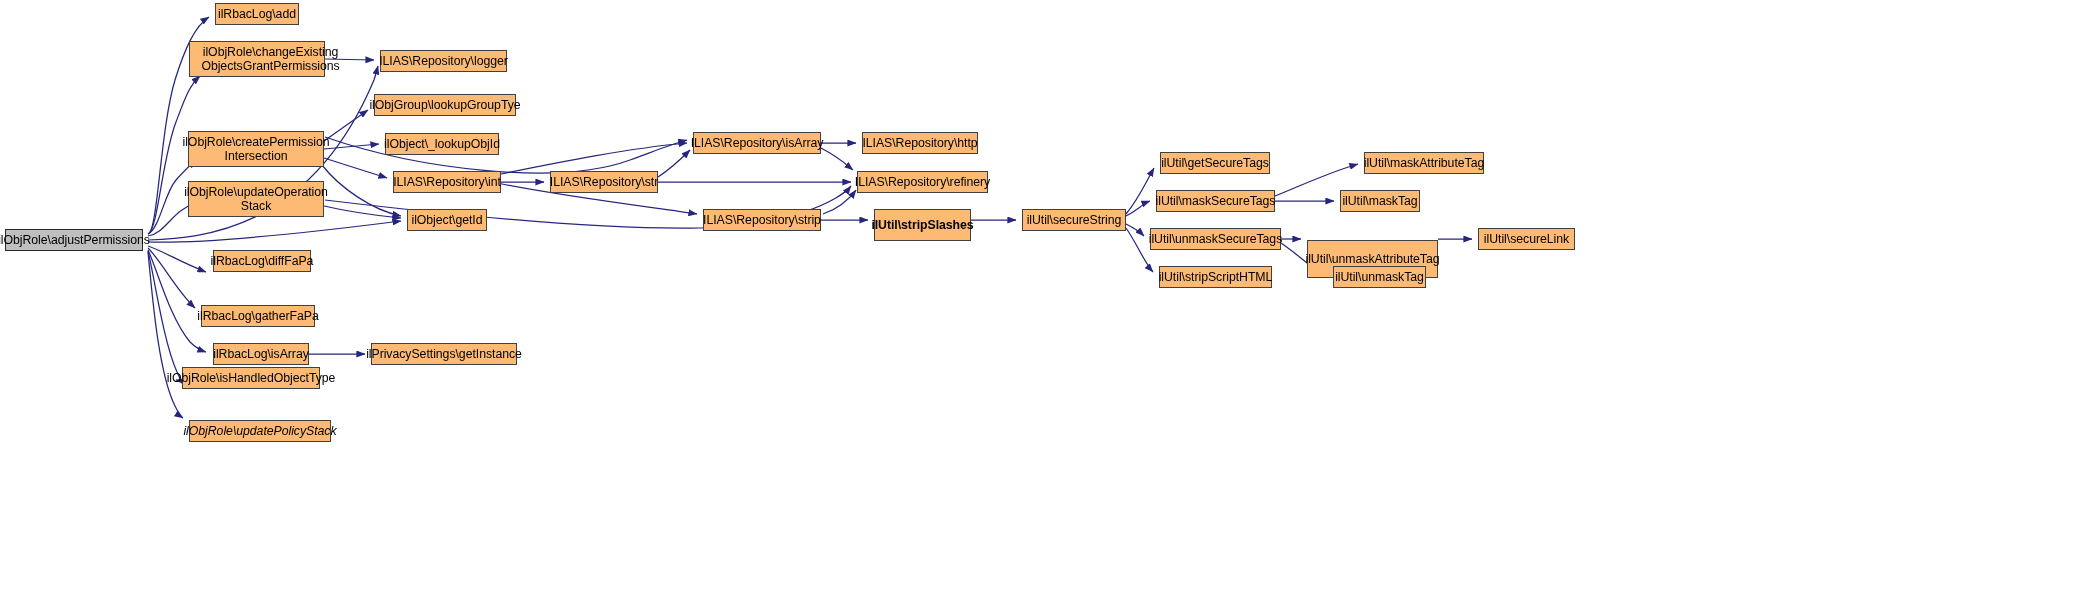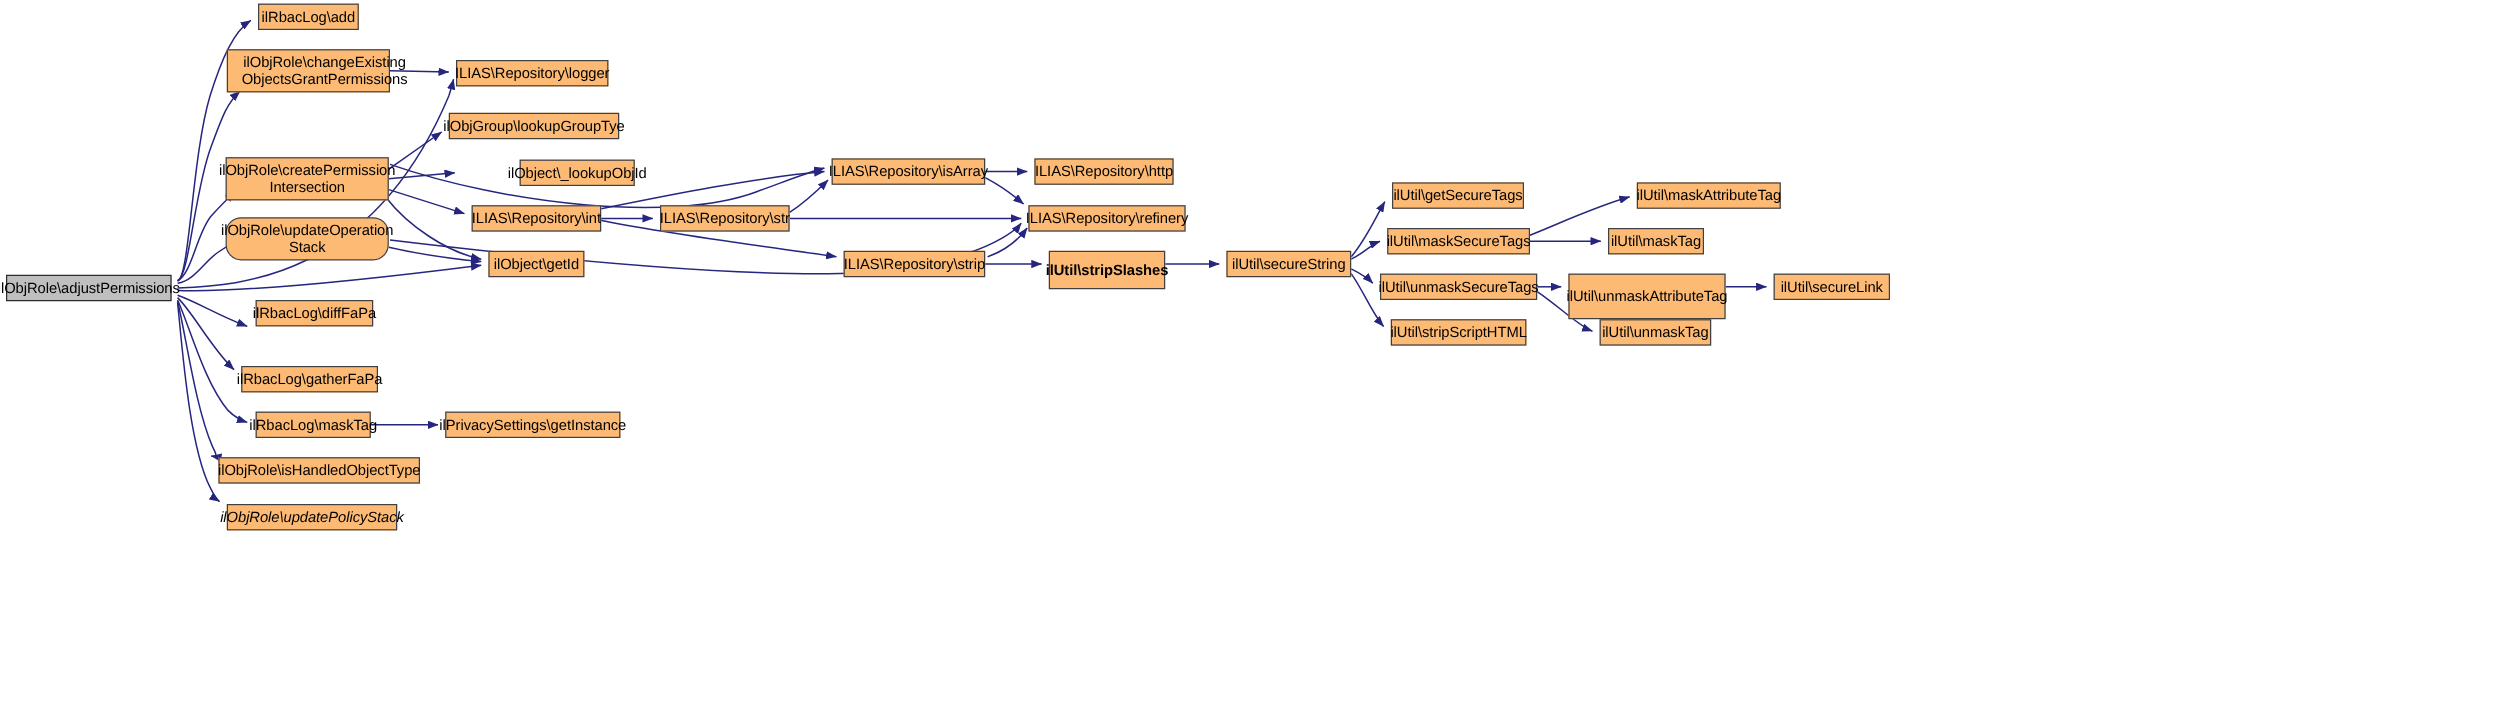--- a/index.html
+++ b/index.html
@@ -96,43 +96,43 @@
         <path d="M1438,239 L1472,239" fill="none" stroke="#26267f" stroke-width="1.25" marker-end="url(#arrowhead)"></path>
       </g>
   </svg>
   <div id="nodes">
       <div class="node current" style="left: 5px; top: 229px; width: 138px; height: 22px;">ilObjRole\adjustPermissions</div>
       <div class="node" style="left: 215px; top: 3px; width: 84px; height: 22px;">ilRbacLog\add</div>
       <div class="node" style="left: 189px; top: 41px; width: 136px; height: 36px; padding-left: 27px;">ilObjRole\changeExisting
 ObjectsGrantPermissions</div>
       <div class="node" style="left: 188px; top: 131px; width: 136px; height: 36px;">ilObjRole\createPermission
 Intersection</div>
-      <div class="node" style="left: 188px; top: 181px; width: 136px; height: 36px; border-radius: 13px;">ilObjRole\updateOperation
+      <div class="node" style="left: 188px; top: 181px; width: 136px; height: 36px;">ilObjRole\updateOperation
 Stack</div>
       <div class="node" style="left: 213px; top: 250px; width: 98px; height: 22px;">ilRbacLog\diffFaPa</div>
       <div class="node" style="left: 201px; top: 305px; width: 114px; height: 22px;">ilRbacLog\gatherFaPa</div>
-      <div class="node" style="left: 213px; top: 343px; width: 96px; height: 22px;">ilRbacLog\maskTag</div>
-      <div class="node" style="left: 182px; top: 381px; width: 168px; height: 22px;">ilObjRole\isHandledObjectType</div>
+      <div class="node" style="left: 213px; top: 343px; width: 96px; height: 22px;">ilRbacLog\isArray</div>
+      <div class="node" style="left: 182px; top: 367px; width: 138px; height: 22px;">ilObjRole\isHandledObjectType</div>
       <div class="node" style="left: 189px; top: 420px; width: 142px; height: 22px; font-style: italic;">ilObjRole\updatePolicyStack</div>
       <div class="node" style="left: 380px; top: 50px; width: 127px; height: 22px;">ILIAS\Repository\logger</div>
       <div class="node" style="left: 374px; top: 94px; width: 142px; height: 22px;">ilObjGroup\lookupGroupTye</div>
-      <div class="node" style="left: 385px; top: 133px; width: 96px; height: 22px; margin-left: 48px;">ilObject\_lookupObjId</div>
+      <div class="node" style="left: 385px; top: 133px; width: 114px; height: 22px;">ilObject\_lookupObjId</div>
       <div class="node" style="left: 393px; top: 171px; width: 108px; height: 22px;">ILIAS\Repository\int</div>
       <div class="node" style="left: 407px; top: 209px; width: 80px; height: 22px;">ilObject\getId</div>
       <div class="node" style="left: 371px; top: 343px; width: 146px; height: 22px;">ilPrivacySettings\getInstance</div>
       <div class="node" style="left: 550px; top: 171px; width: 108px; height: 22px;">ILIAS\Repository\str</div>
       <div class="node" style="left: 703px; top: 209px; width: 118px; height: 22px;">ILIAS\Repository\strip</div>
       <div class="node" style="left: 693px; top: 132px; width: 128px; height: 22px;">ILIAS\Repository\isArray</div>
       <div class="node" style="left: 857px; top: 171px; width: 131px; height: 22px;">ILIAS\Repository\refinery</div>
       <div class="node" style="left: 874px; top: 209px; width: 97px; height: 32px; font-weight: bold;">ilUtil\stripSlashes</div>
       <div class="node" style="left: 862px; top: 132px; width: 116px; height: 22px;">ILIAS\Repository\http</div>
       <div class="node" style="left: 1022px; top: 209px; width: 104px; height: 22px;">ilUtil\secureString</div>
       <div class="node" style="left: 1160px; top: 152px; width: 110px; height: 22px;">ilUtil\getSecureTags</div>
       <div class="node" style="left: 1156px; top: 190px; width: 119px; height: 22px;">ilUtil\maskSecureTags</div>
       <div class="node" style="left: 1150px; top: 228px; width: 131px; height: 22px;">ilUtil\unmaskSecureTags</div>
       <div class="node" style="left: 1159px; top: 266px; width: 113px; height: 22px;">ilUtil\stripScriptHTML</div>
       <div class="node" style="left: 1364px; top: 152px; width: 120px; height: 22px;">ilUtil\maskAttributeTag</div>
       <div class="node" style="left: 1340px; top: 190px; width: 80px; height: 22px;">ilUtil\maskTag</div>
-      <div class="node" style="left: 1307px; top: 228px; width: 131px; height: 38px;">ilUtil\unmaskAttributeTag</div>
+      <div class="node" style="left: 1307px; top: 240px; width: 131px; height: 38px;">ilUtil\unmaskAttributeTag</div>
       <div class="node" style="left: 1333px; top: 266px; width: 93px; height: 22px;">ilUtil\unmaskTag</div>
       <div class="node" style="left: 1478px; top: 228px; width: 97px; height: 22px;">ilUtil\secureLink</div>
     </div>
 </div>
 
 </body></html>

